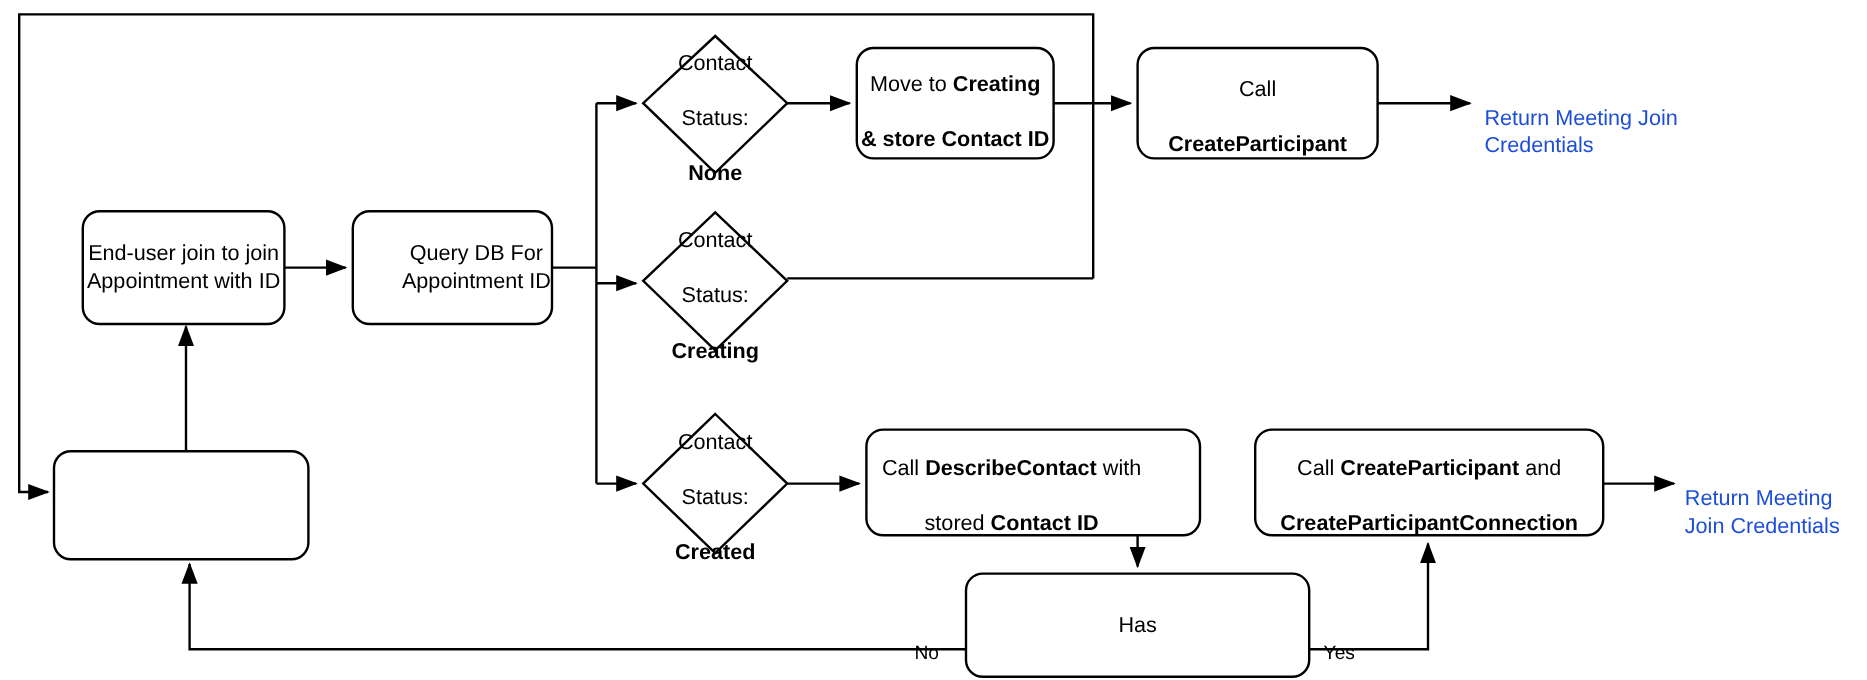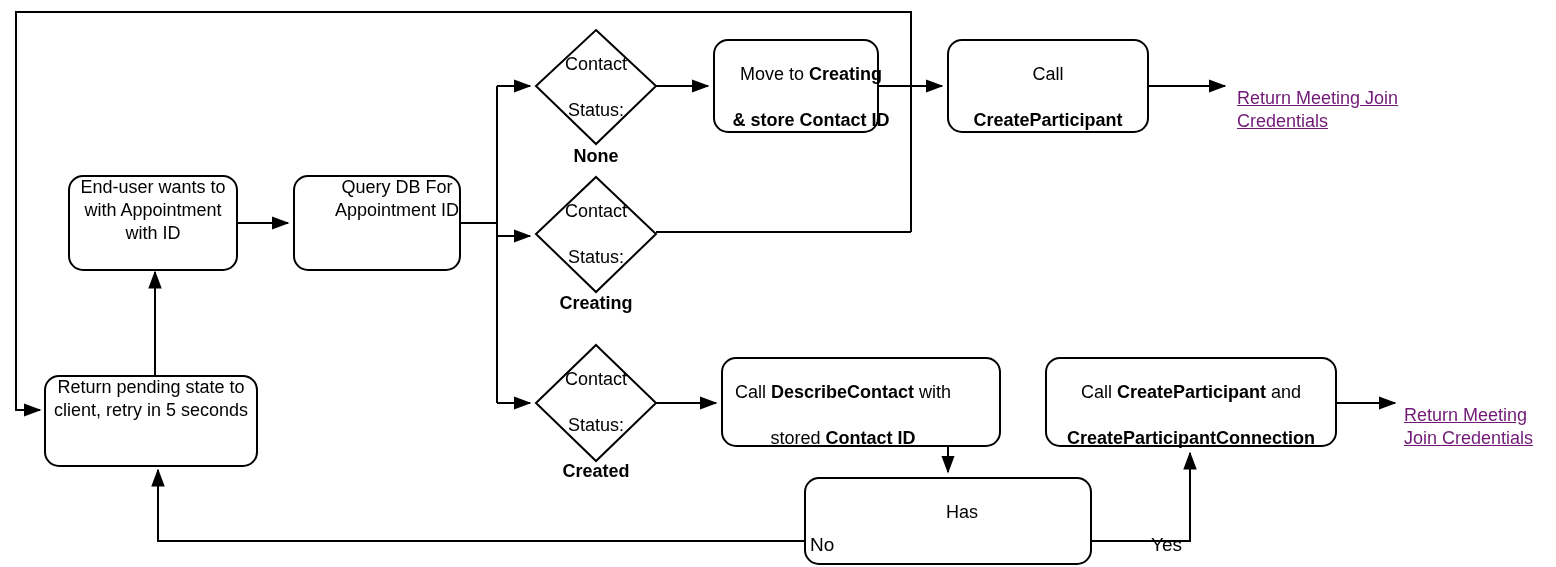--- a/index.html
+++ b/index.html
@@ -41,44 +41,42 @@
   }
   .node-label {
     position: absolute;
     text-align: center;
     font-family: "Liberation Sans", sans-serif;
     font-size: 18px;
     line-height: 23px;
     color: #000000;
     white-space: pre-line;
     display: flex;
-    align-items: flex-start;
+    align-items: center;
     justify-content: center;
     pointer-events: none;
   }
   .node-label b {
     font-weight: bold;
   }
   .edge-label {
     position: absolute;
     font-family: "Liberation Sans", sans-serif;
-    font-size: 19px;
+    font-size: 16px;
     line-height: 23px;
     color: #000000;
     white-space: pre-line;
-    margin-left: 48px;
   }
   .free-text {
     position: absolute;
     font-family: "Liberation Sans", sans-serif;
     font-size: 18px;
     line-height: 23px;
-    color: #701a75;
+    color: #1d4ed8;
     white-space: pre-line;
-    text-decoration: underline;
   }
 </style>
 </head>
 <body>
 
 <div id="flow-root">
 
   <svg id="flow-svg" viewBox="0 0 1556 567">
     <defs>
       <marker id="arrow" viewBox="0 0 12 10" refX="11" refY="5" markerWidth="9" markerHeight="8" orient="auto-start-reverse">
@@ -137,21 +135,21 @@
     <rect class="node-shape" x="722" y="358" width="278" height="88" rx="14" ry="14"></rect>
 
     <rect class="node-shape" x="1046" y="358" width="290" height="88" rx="14" ry="14"></rect>
 
     <rect class="node-shape" x="805" y="478" width="286" height="86" rx="14" ry="14"></rect>
 
     <rect class="node-shape" x="45" y="376" width="212" height="90" rx="14" ry="14"></rect>
   </svg>
 
   <div class="node-label" style="left:69px; top:176px; width:168px; height:94px;">
-    <span>End-user wants to with Appointment with ID</span>
+    <span>End-user join to join Appointment with ID</span>
   </div>
 
   <div class="node-label" style="left:294px; top:176px; width:166px; height:94px;padding-left:20px;">
     <span>Query DB For Appointment ID</span>
   </div>
 
   <div class="node-label" style="left:536px; top:30px; width:120px; height:114px;">
     <span>
       <span>Contact</span><br>
       <span>Status:</span><br>
@@ -168,21 +166,21 @@
   </div>
 
   <div class="node-label" style="left:534px; top:345px; width:124px; height:116px;">
     <span>
       <span>Contact</span><br>
       <span>Status:</span><br>
       <b>Created</b>
     </span>
   </div>
 
-  <div class="node-label" style="left:729px; top:40px; width:164px; height:84px;">
+  <div class="node-label" style="left:714px; top:40px; width:164px; height:84px;">
     <span>
       <span>Move to </span><b>Creating</b><br>
       <b>&amp; store </b><b>Contact ID</b>
     </span>
   </div>
 
   <div class="node-label" style="left:948px; top:40px; width:200px; height:92px;">
     <span>
       <span>Call</span><br>
       <b>CreateParticipant</b>
@@ -196,29 +194,26 @@
     </span>
   </div>
 
   <div class="node-label" style="left:1046px; top:358px; width:290px; height:88px;">
     <span>
       <span>Call </span><b>CreateParticipant</b><span> and</span><br>
       <b>CreateParticipantConnection</b>
     </span>
   </div>
 
-  <div class="node-label" style="left:805px; top:478px; width:286px; height:86px;margin-left:14px;">
+  <div class="node-label" style="left:805px; top:478px; width:286px; height:86px;">
     <span>
       <span>Has</span><br>
     </span>
   </div>
 
-  <div class="node-label" style="left:45px; top:376px; width:212px; height:90px;">
-    <span>Return pending state to client, retry in 5 seconds</span>
-  </div>
 
   <div class="free-text" style="left:1237px; top:64px; width:200px;">
     <span>Return Meeting Join Credentials</span>
   </div>
 
   <div class="free-text" style="left:1404px; top:381px; width:160px;">
     <span>Return Meeting Join Credentials</span>
   </div>
 
   <div class="edge-label" style="left:762px; top:510px;">

